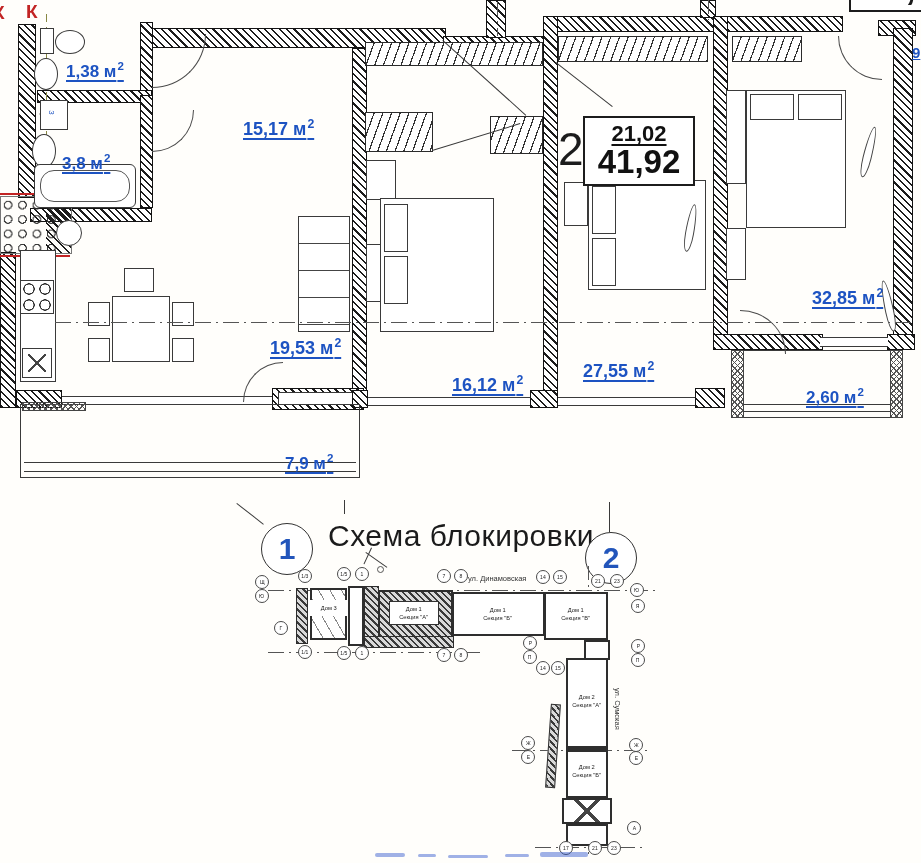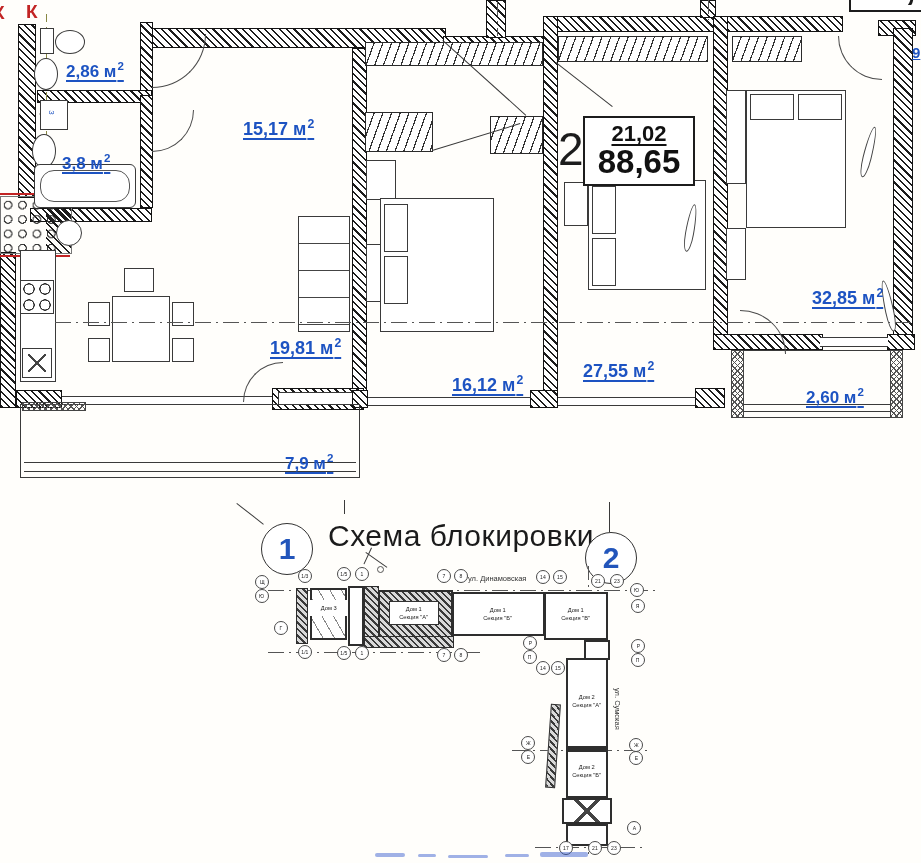--- a/index.html
+++ b/index.html
@@ -164,43 +164,43 @@
     <div class="qarc" style="left:243px;top:362px;width:40px;height:40px;border-radius:100% 0 0 0;border-bottom:none;border-right:none"></div>
     <div class="line" style="left:443px;top:40px;width:112px;transform:rotate(42deg)"></div>
     <div class="line" style="left:432px;top:150px;width:92px;transform:rotate(-17deg)"></div>
     <div class="line" style="left:556px;top:62px;width:72px;transform:rotate(38deg)"></div>
 
     <div class="dashdot" style="left:55px;top:322px;width:860px"></div>
     <div class="vdashdot" style="left:497px;top:2px;height:34px"></div>
     <div class="vdashdot" style="left:708px;top:0;height:20px"></div>
 
     <div class="arealabel" style="left:66px;top:60px;font-size:17px">
-      <span>2,86 м</span><span class="sup">2</span></div>
+      <span>1,38 м</span><span class="sup">2</span></div>
     <div class="arealabel" style="left:62px;top:152px;font-size:17px">
       <span>3,8 м</span><span class="sup">2</span></div>
     <div class="arealabel" style="left:243px;top:117px;font-size:18px">
       <span>15,17 м</span><span class="sup">2</span></div>
     <div class="arealabel" style="left:270px;top:336px;font-size:18px">
-      <span>19,81 м</span><span class="sup">2</span></div>
+      <span>19,53 м</span><span class="sup">2</span></div>
     <div class="arealabel" style="left:452px;top:373px;font-size:18px">
       <span>16,12 м</span><span class="sup">2</span></div>
     <div class="arealabel" style="left:583px;top:359px;font-size:18px">
       <span>27,55 м</span><span class="sup">2</span></div>
     <div class="arealabel" style="left:812px;top:286px;font-size:18px">
       <span>32,85 м</span><span class="sup">2</span></div>
     <div class="arealabel" style="left:806px;top:386px;font-size:17px">
       <span>2,60 м</span><span class="sup">2</span></div>
     <div class="arealabel" style="left:285px;top:452px;font-size:17px">
       <span>7,9 м</span><span class="sup">2</span></div>
 
     <div class="lbl" style="left:558px;top:122px;font-size:46px;font-weight:400;color:#1c1c1c">2</div>
     <div style="position:absolute;left:583px;top:116px;width:112px;height:70px;border:2.2px solid #1c1c1c;background:#fff;
                 display:flex;flex-direction:column;align-items:center;justify-content:center;">
       <span style="font-size:22px;font-weight:bold;text-decoration:underline;text-decoration-thickness:2px;text-underline-offset:3px;line-height:1.05">21,02</span>
-      <span style="font-size:33px;font-weight:bold;line-height:1.05">88,65</span>
+      <span style="font-size:33px;font-weight:bold;line-height:1.05">41,92</span>
     </div>
 
     <div style="position:absolute;left:849px;top:-56px;width:160px;height:68px;border:2.4px solid #1c1c1c;background:#fff;">
       <span style="position:absolute;left:12px;bottom:2px;font-size:38px;font-weight:bold;color:#1c1c1c">82,69</span>
     </div>
     <div class="lbl" style="left:912px;top:44px;font-size:15px;font-weight:bold;color:#1d53c2;text-decoration:underline">9</div>
   </div>
 
   <div>
 

